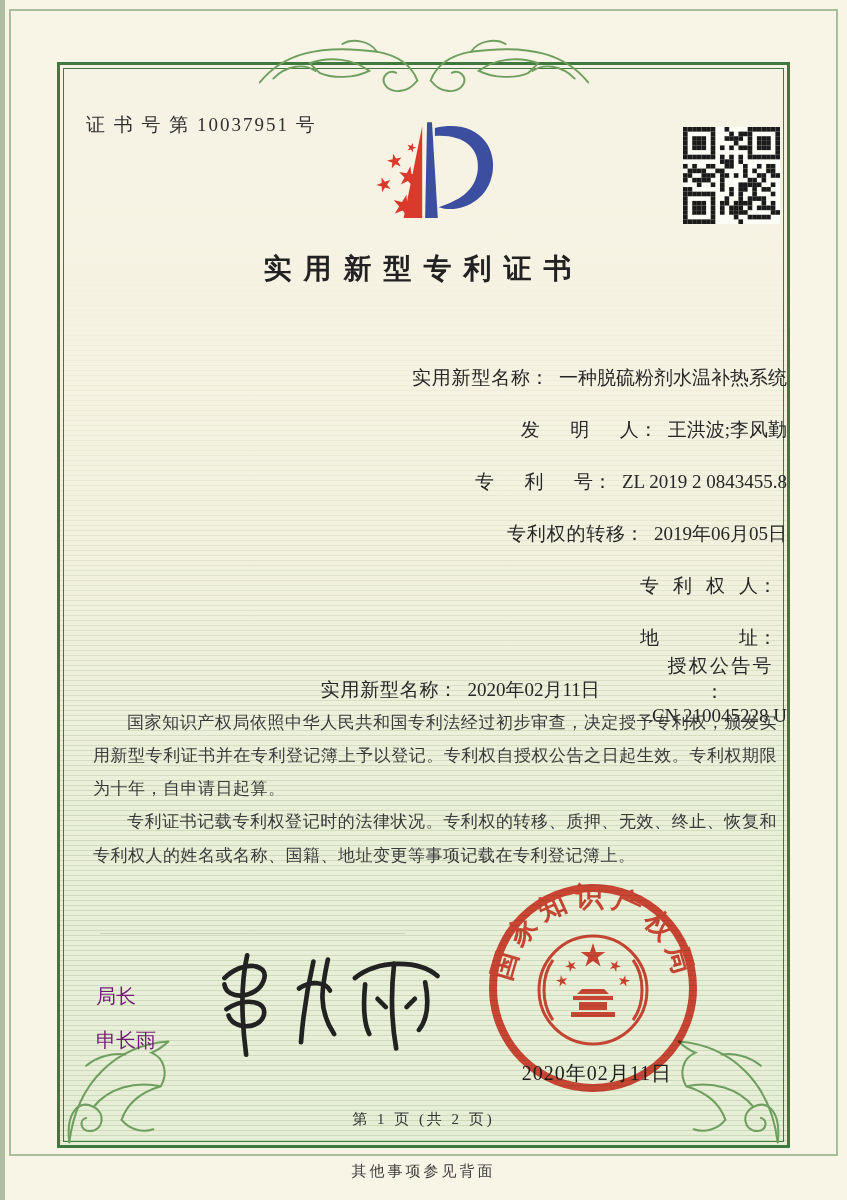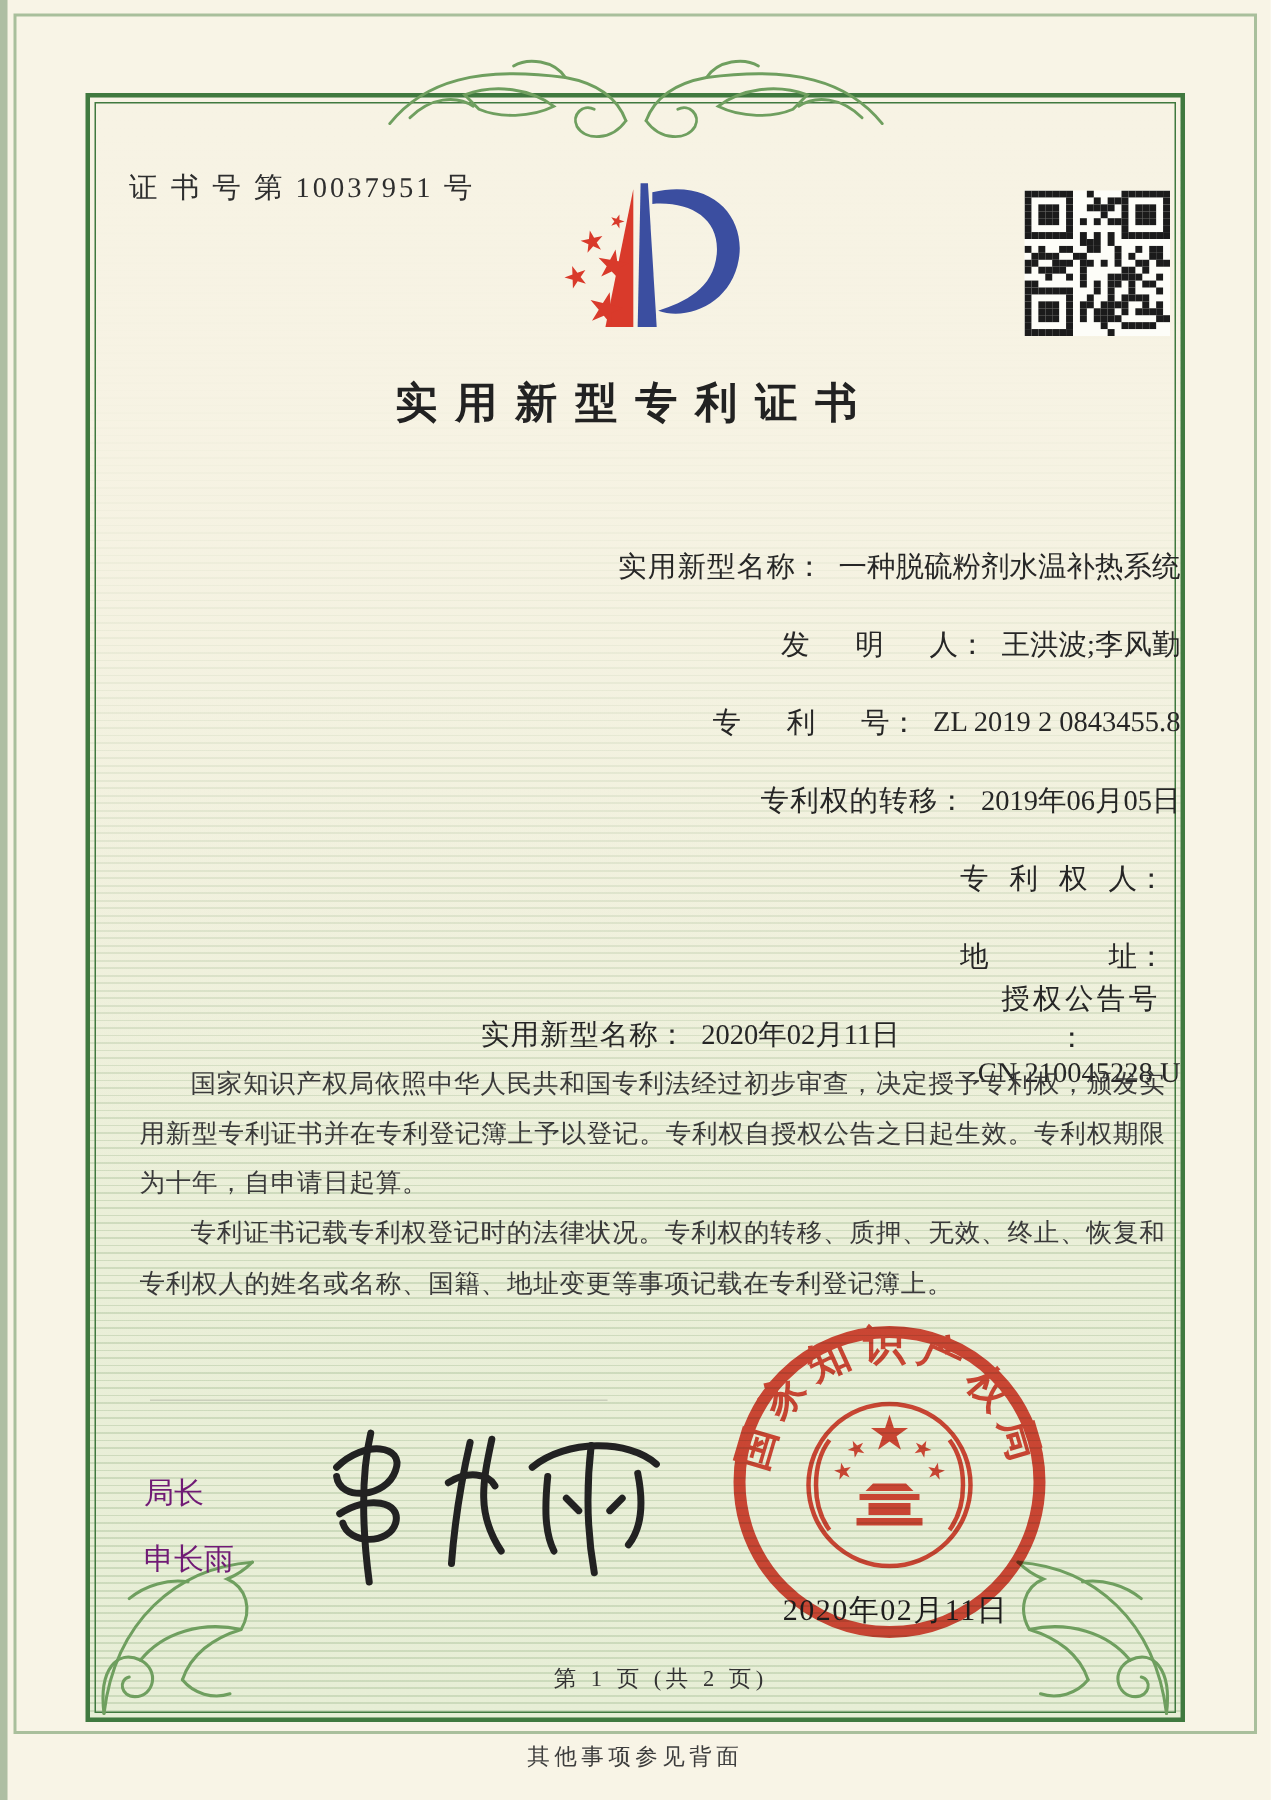--- a/index.html
+++ b/index.html
@@ -38,21 +38,21 @@
     color:#3a3a3a;text-align:justify;letter-spacing:.5px;}
   .paras p{margin:0;text-indent:2em;}
   .artifact-line{position:absolute;left:100px;top:933px;width:305px;height:1px;background:rgba(60,60,60,.18);}
   .issuer{position:absolute;left:96px;top:986px;font-size:20px;color:#701a75;line-height:1;}
   .issuer .t{margin-bottom:24px;}
   .signature{position:absolute;left:212px;top:946px;width:238px;height:116px;}
   .seal{position:absolute;left:483px;top:878px;width:220px;height:220px;mix-blend-mode:multiply;opacity:.92;}
   .seal-date{position:absolute;left:497px;top:1060px;width:200px;text-align:center;
     font-size:20px;letter-spacing:1px;color:#1d1d1d;z-index:5;}
   .page-no{position:absolute;left:57px;width:733px;top:1110px;text-align:center;font-size:15px;
-    letter-spacing:3px;color:#333;padding-left:17px;}
+    letter-spacing:3px;color:#333;}
   .back-note{position:absolute;left:0;right:0;top:1162px;text-align:center;font-size:15px;
     letter-spacing:3px;color:#3d3d3d;}
   svg{display:block;}
 </style>
 </head>
 <body>
 
 <div class="scan-strip"></div>
 <div class="outer-edge"></div>
 

